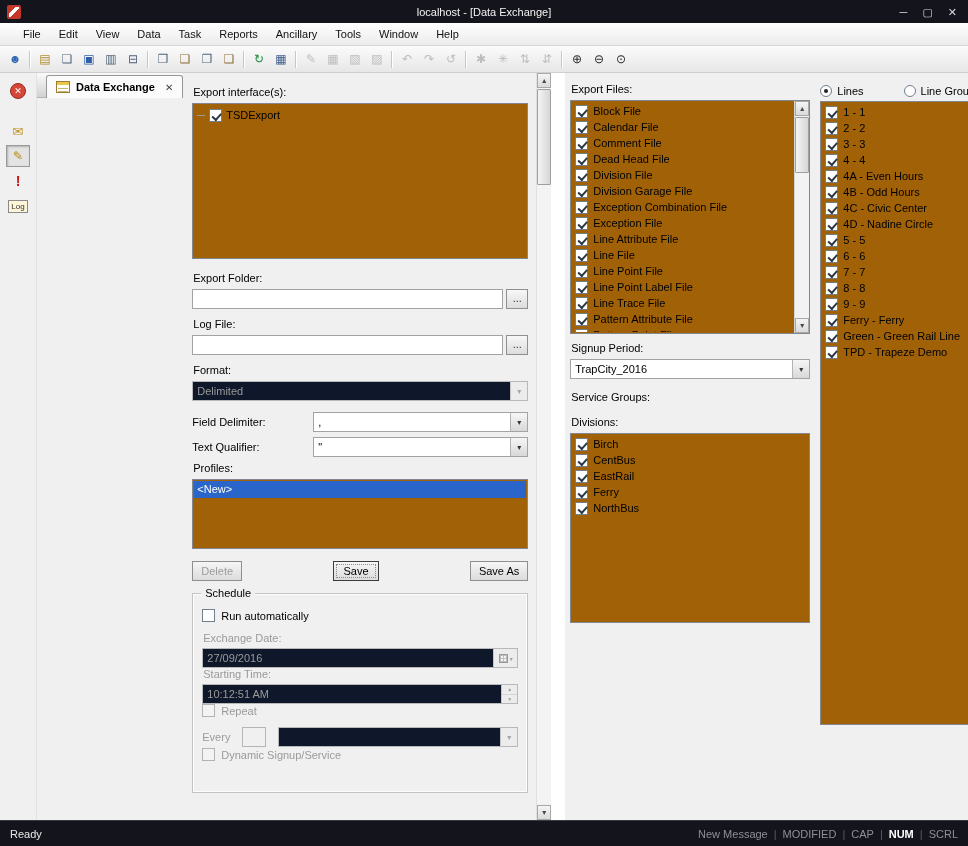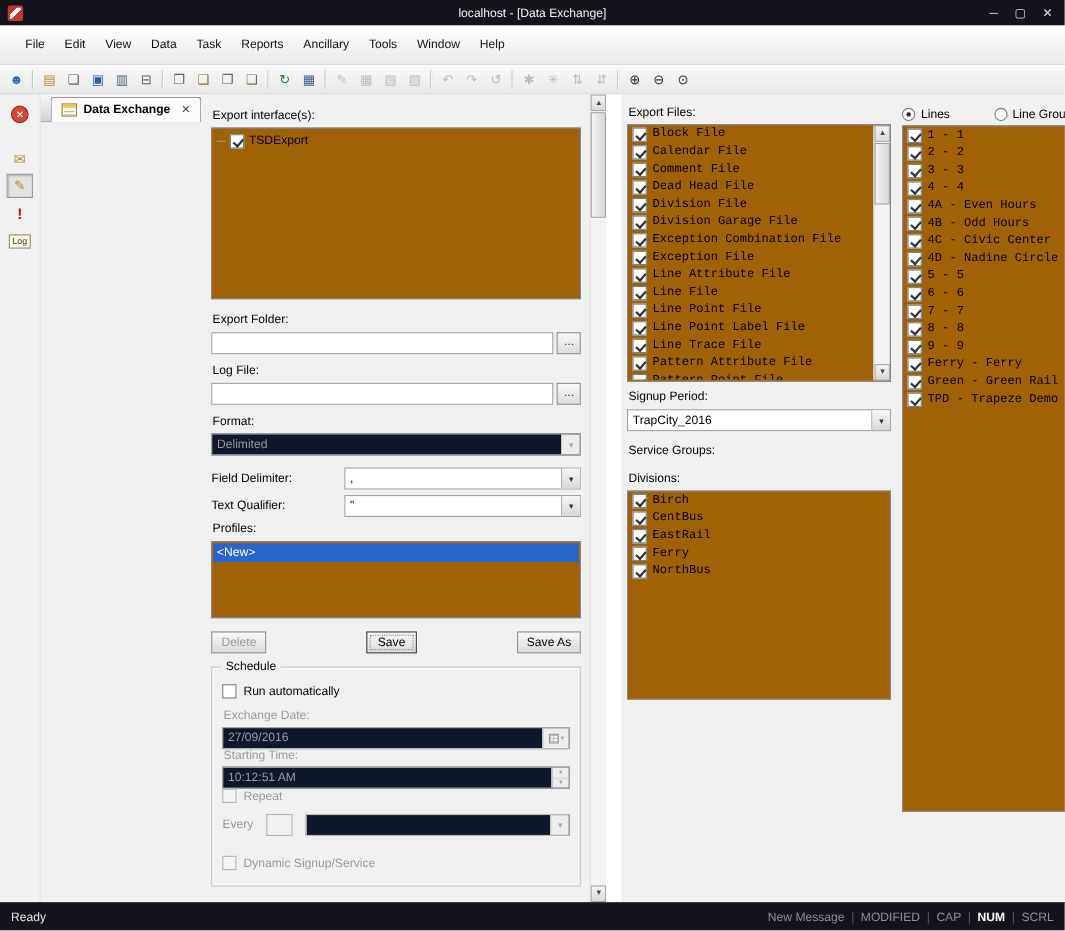--- a/index.html
+++ b/index.html
@@ -9,21 +9,21 @@
 
   
   .titlebar { height:23px; flex:none; background:#14141d; color:#fff; display:flex; align-items:center; padding:0 7px; position:relative; }
   .app-icon { width:14px; height:14px; background:#c3362b; border-radius:2px; position:relative; flex:none; }
   .app-icon::after { content:""; position:absolute; inset:2px; background:linear-gradient(135deg,#c3362b 32%,#fff 32%,#fff 58%,#c3362b 58%); }
   .title-text { position:absolute; left:0; right:0; text-align:center; font-size:11px; color:#f2f2f2; }
   .win-controls { margin-left:auto; display:flex; gap:15px; z-index:1; padding-right:4px; }
   .win-btn { color:#d8d8de; font-size:11px; line-height:14px; cursor:default; }
 
   
-  .menubar { height:36px; flex:none; background:linear-gradient(#ffffff,#ebebeb); border-bottom:1px solid #d6d6d6; display:flex; align-items:center; padding:0 14px; }
+  .menubar { height:23px; flex:none; background:linear-gradient(#ffffff,#ebebeb); border-bottom:1px solid #d6d6d6; display:flex; align-items:center; padding:0 14px; }
   .menu-item { padding:4px 9px; color:#111; }
 
   
   .toolbar { height:27px; flex:none; background:linear-gradient(#fbfbfb,#e7e7e7); border-bottom:1px solid #cfcfcf; display:flex; align-items:center; padding:0 4px; }
   .tb-item { width:22px; height:21px; display:flex; align-items:center; justify-content:center; border-radius:2px; }
   .tb-glyph { font-size:12px; color:var(--icon-color,#4a5560); }
   .tb-item.disabled { --icon-color:#bcbcbc; }
   .tb-item.sep { width:8px; position:relative; }
   .tb-item.sep::after { content:""; position:absolute; left:3px; top:2px; bottom:2px; width:1px; background:#c6c6c6; border-right:1px solid #fff; }
 
@@ -97,38 +97,38 @@
   .group-label { position:absolute; top:-7px; left:8px; background:#f0f0f0; padding:0 4px; }
   .check-row { display:flex; align-items:center; gap:6px; margin-bottom:10px; }
   .group-box .form-label { margin-bottom:3px; }
   .date-combo, .time-combo { }
   .date-btn { width:24px; height:100%; flex:none; background:#ececec; border-left:1px solid #c6c6c6; display:flex; align-items:center; justify-content:center; gap:2px; }
   .cal-grid { width:9px; height:9px; border:1px solid #9a9a9a; background:repeating-linear-gradient(0deg,#bdbdbd 0 1px,transparent 1px 3px),repeating-linear-gradient(90deg,#bdbdbd 0 1px,transparent 1px 3px),#f6f6f6; }
   .mini-arrow { font-size:6px; color:#a0a0a0; }
   .spin { width:16px; height:100%; flex:none; display:flex; flex-direction:column; border-left:1px solid #c6c6c6; }
   .spin-btn { flex:1; background:#ececec; font-size:5px; color:#a0a0a0; display:flex; align-items:center; justify-content:center; border-bottom:1px solid #d6d6d6; }
   .spin-btn:last-child { border-bottom:none; }
-  .every-row { display:flex; align-items:center; gap:12px; margin-bottom:18px; }
+  .every-row { display:flex; align-items:center; gap:12px; margin-bottom:1px; }
   .tiny-input { width:24px; height:20px; background:#f0f0f0; border:1px solid #b5b5b5; font:inherit; }
   .every-row .combo { flex:1; }
 
   
   .vscroll { width:15px; flex:none; background:#f3f3f3; border-left:1px solid #e0e0e0; display:flex; flex-direction:column; }
   .vs-btn { height:15px; flex:none; background:linear-gradient(#f5f5f5,#dadada); border:1px solid #a8a8a8; font-size:7px; color:#4a4a4a; display:flex; align-items:center; justify-content:center; }
   .vs-track { flex:1; position:relative; }
   .vs-thumb { position:absolute; left:0; right:0; top:1px; height:96px; background:linear-gradient(90deg,#f4f4f4,#d6d6d6); border:1px solid #9f9f9f; border-radius:1px; }
 
   .splitter { width:14px; flex:none; background:#fff; }
   .right-region { flex:1; display:flex; gap:10px; padding:10px 0 0 5px; background:#f0f0f0; min-width:0; }
   .right-white { width:13px; flex:none; background:#fff; }
 
   .mid-col { width:240px; flex:none; }
   .files-box { height:234px; position:relative; overflow:hidden; }
   .files-rows { position:absolute; inset:1px 16px 1px 1px; overflow:hidden; padding:1px; }
-  .cbl-row { display:flex; gap:5px; height:16px; padding:0 2px;font-family:Liberation Mono, monospace; }
+  .cbl-row { display:flex; align-items:center; gap:5px; height:16px; padding:0 2px; }
   .cbl-label { white-space:nowrap; }
   .sb { position:absolute; top:0; right:0; bottom:0; width:15px; background:#f3f3f3; border-left:1px solid #d5d5d5; display:flex; flex-direction:column; }
   .sb .vs-thumb { height:56px; }
   .mt { margin-top:8px; }
   .mt2 { margin-top:12px; }
   .sg-box { height:86px; padding:2px; }
   .div-box { height:190px; padding:2px; }
 
   .lines-col { width:272px; flex:none; }
   .radio-row { display:flex; align-items:center; gap:40px; height:16px; margin-bottom:2px; }

